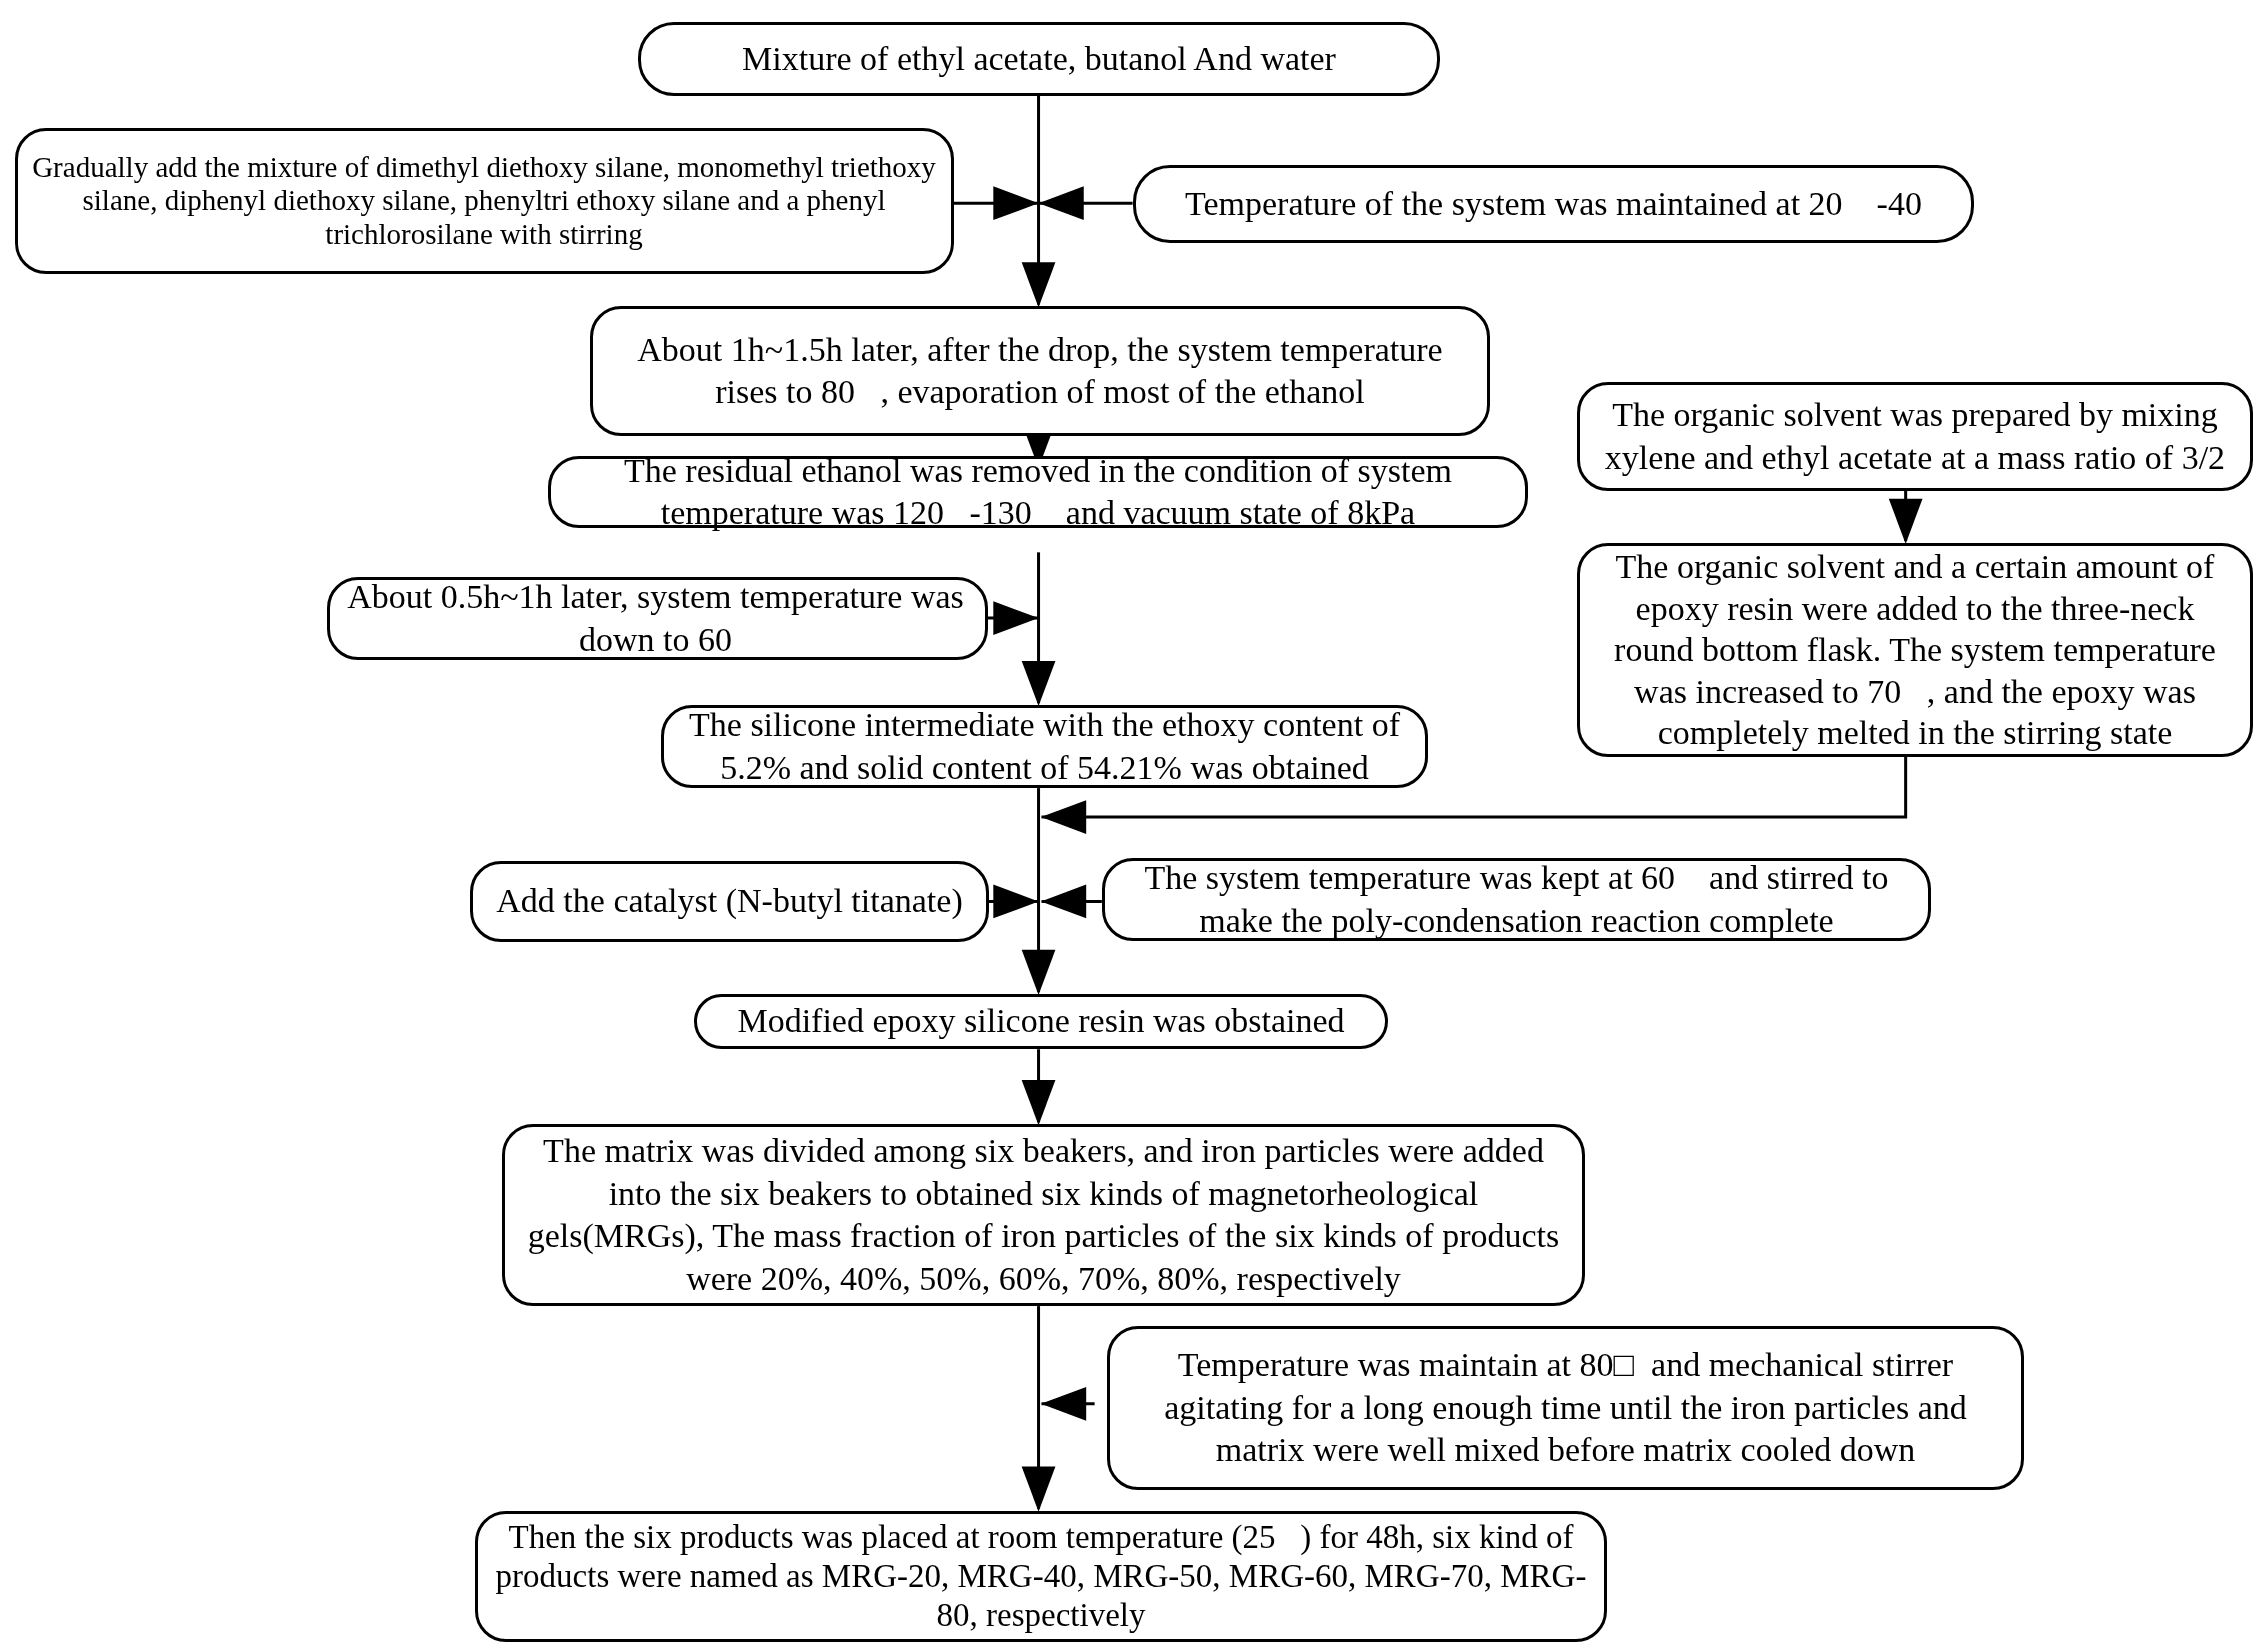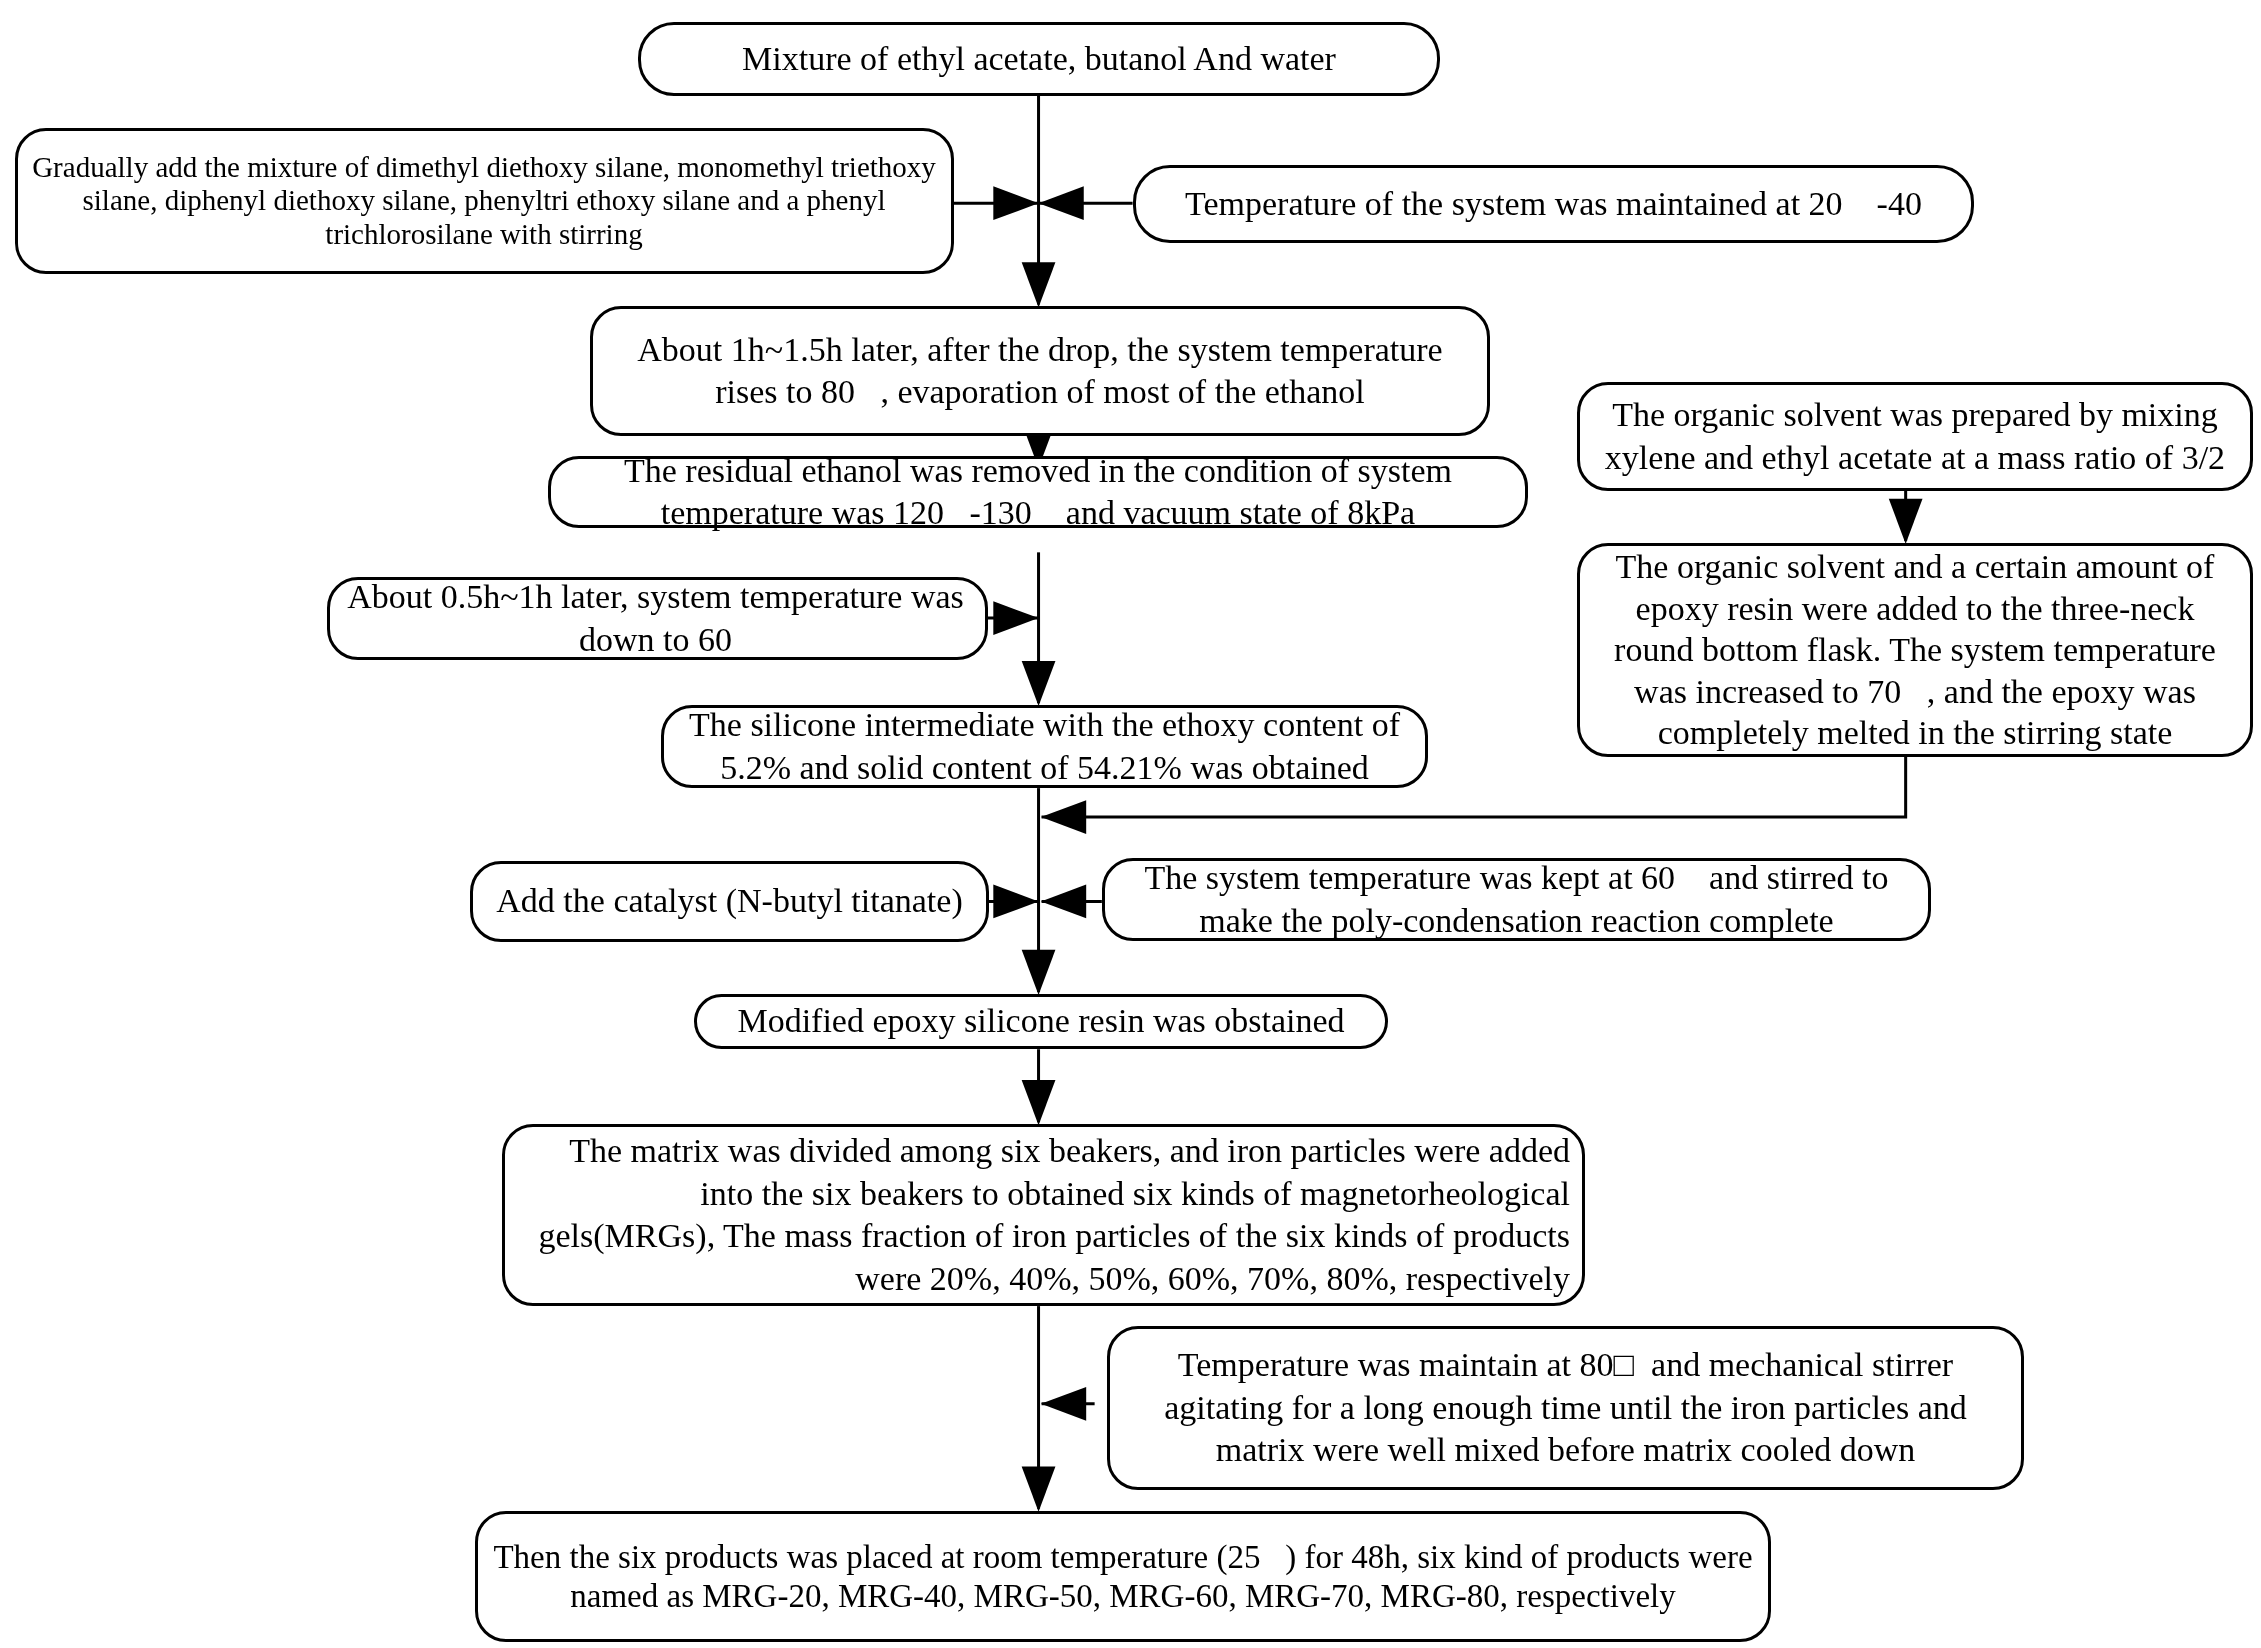--- a/index.html
+++ b/index.html
@@ -41,23 +41,23 @@
   #node-temp2040    { left:1133px; top:165px;  width:841px; height:78px; border-radius:37px; }
   #node-about1h     { left:590px;  top:306px;  width:900px; height:130px; }
   #node-residual    { left:548px;  top:456px;  width:980px; height:72px; }
   #node-solventprep { left:1577px; top:382px;  width:676px; height:109px; }
   #node-about05h    { left:327px;  top:577px;  width:661px; height:83px;padding-left:8px; }
   #node-epoxyadded  { left:1577px; top:543px;  width:676px; height:214px; line-height:1.22; }
   #node-silicone    { left:661px; top:705px; width:767px; height:83px; }
   #node-catalyst    { left:470px;  top:861px; width:519px;  height:81px; padding:3.6px 7.2px; }
   #node-kept60      { left:1102px; top:858px; width:829px; height:83px; }
   #node-modified    { left:694px; top:994px; width:694px; height:55px;  border-radius:28px; }
-  #node-matrix      { left:502px;  top:1124px; width:1083px; height:182px;text-align:right; }
+  #node-matrix      { left:502px;  top:1124px; width:1083px; height:182px; }
   #node-maintain80  { left:1095px; top:1326px; width:917px; height:164px;margin-left:12px; }
-  #node-final       { left:475px;  top:1511px; width:1296px; height:131px; font-size:33px; line-height:1.18; }
+  #node-final       { left:475px;  top:1511px; width:1132px; height:131px; font-size:33px; line-height:1.18; }
 </style>
 </head>
 <body>
 
 <div id="canvas">
 
   <svg id="connector-layer" width="2261" height="1648" viewBox="0 0 3749 2733" xmlns="http://www.w3.org/2000/svg">
     <g stroke="#000000" stroke-width="5" fill="none">
       <line x1="1722" y1="158" x2="1722" y2="505"></line>
       <line x1="1580" y1="337" x2="1722" y2="337"></line>

